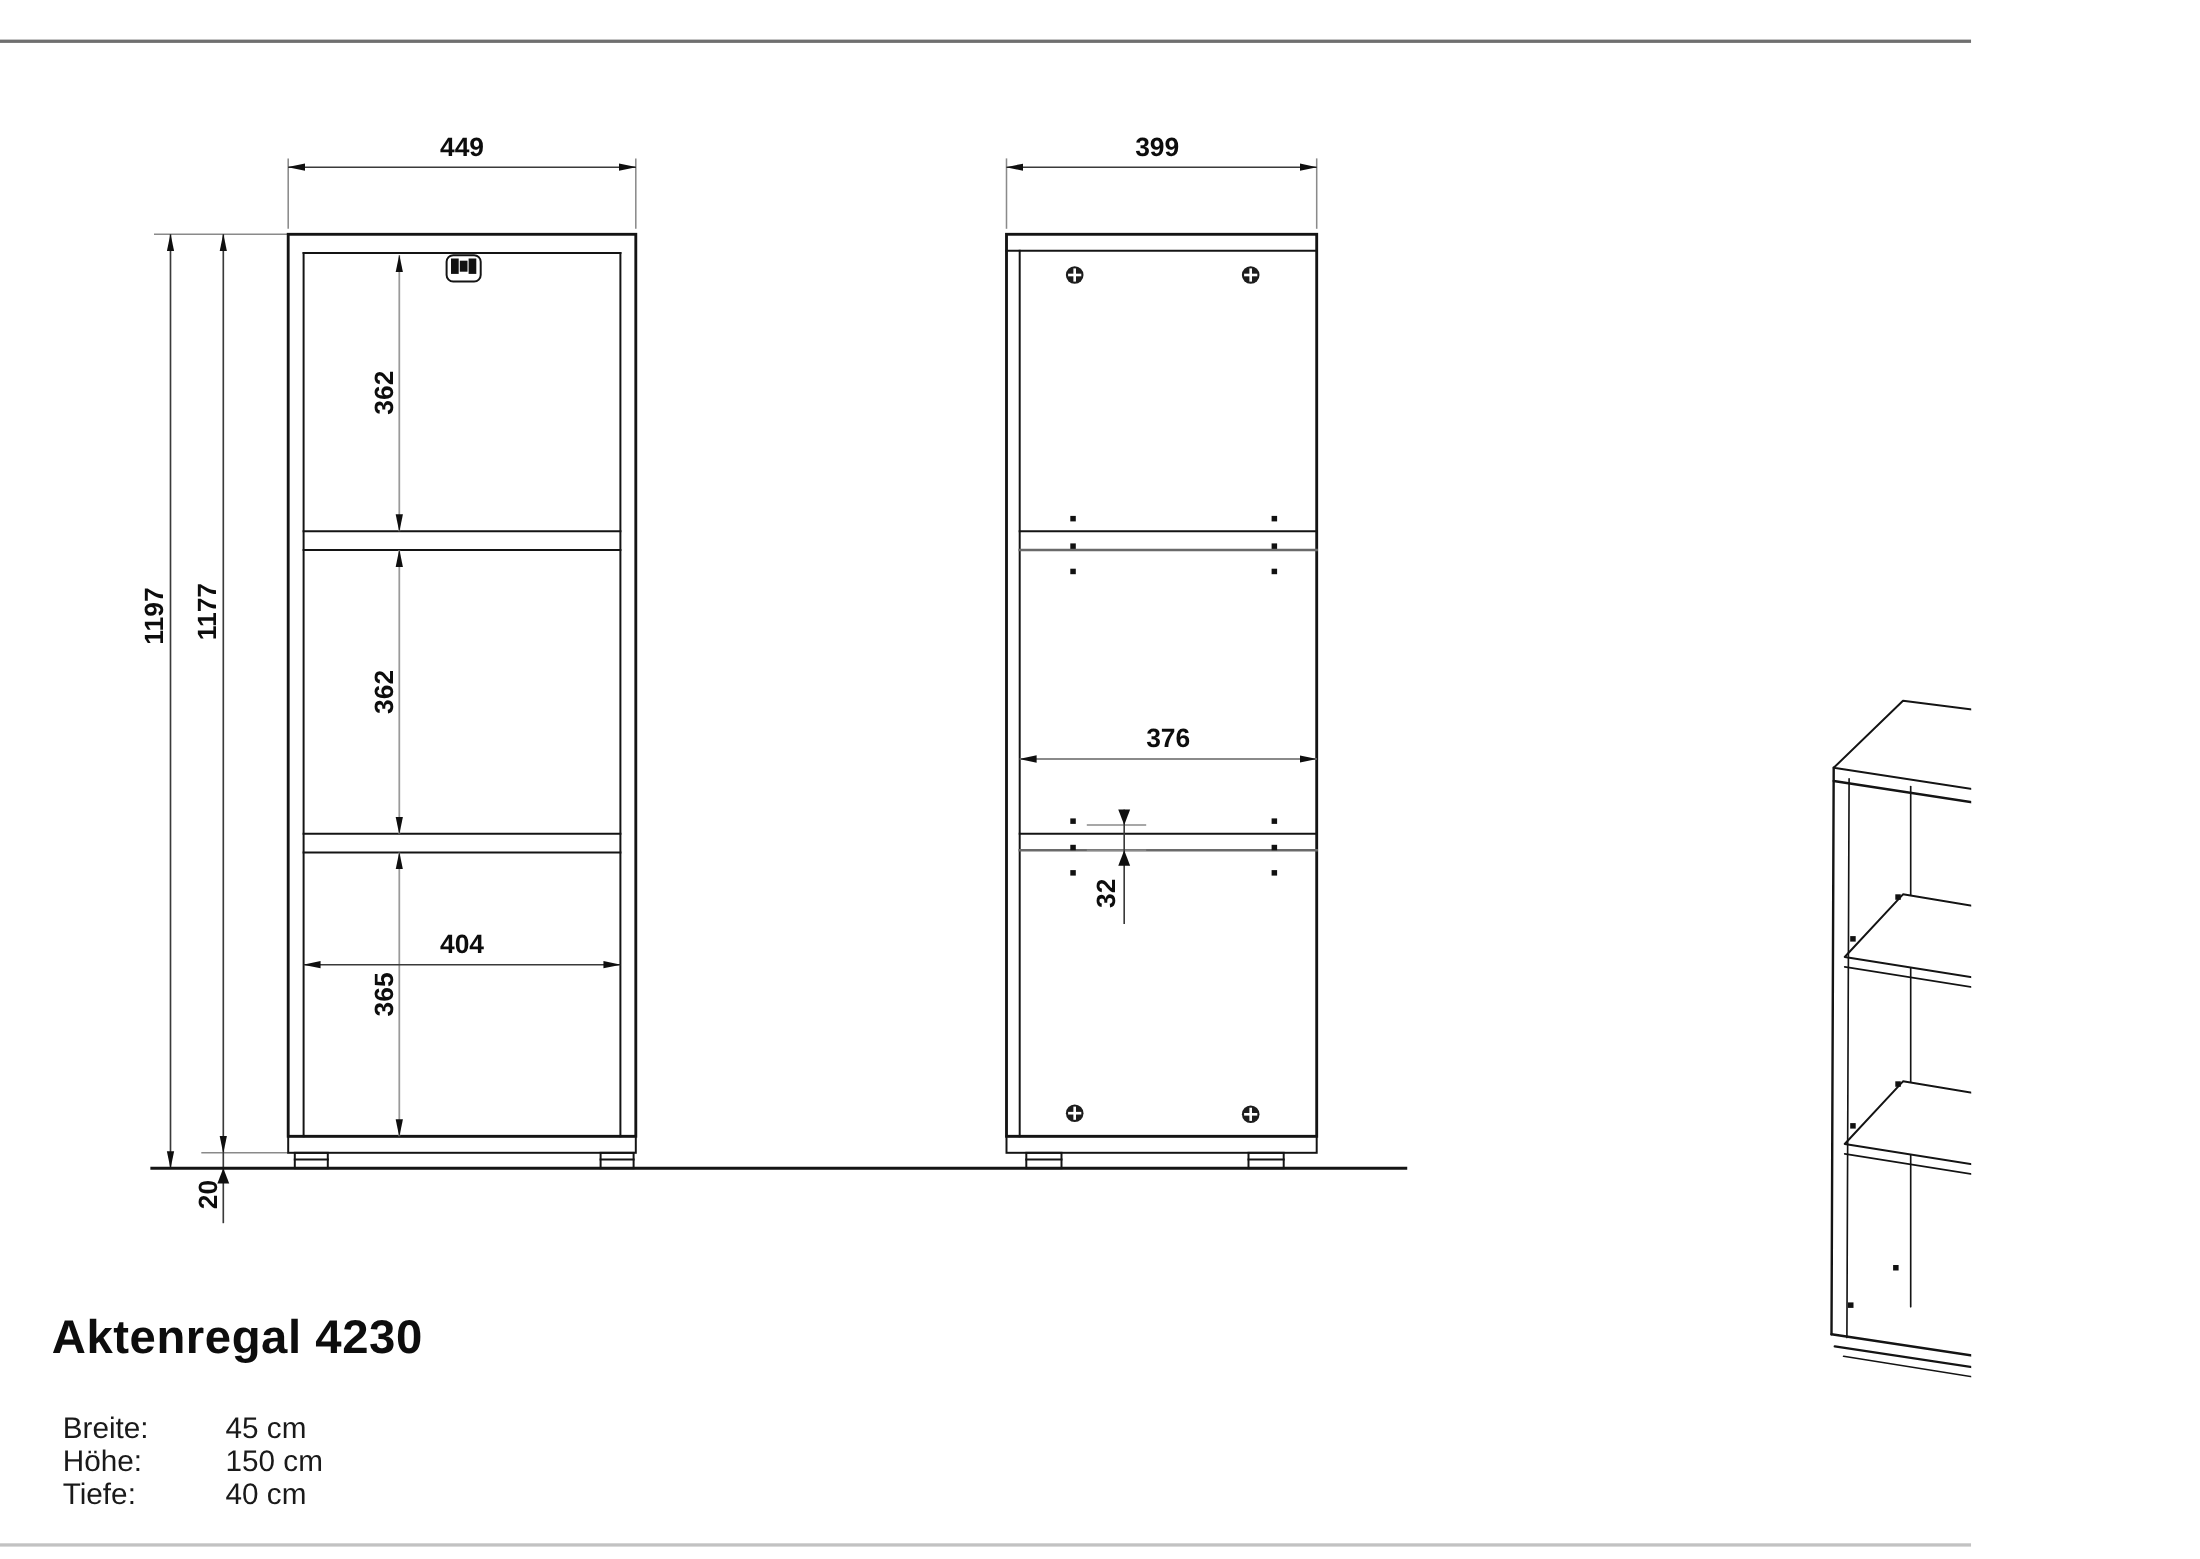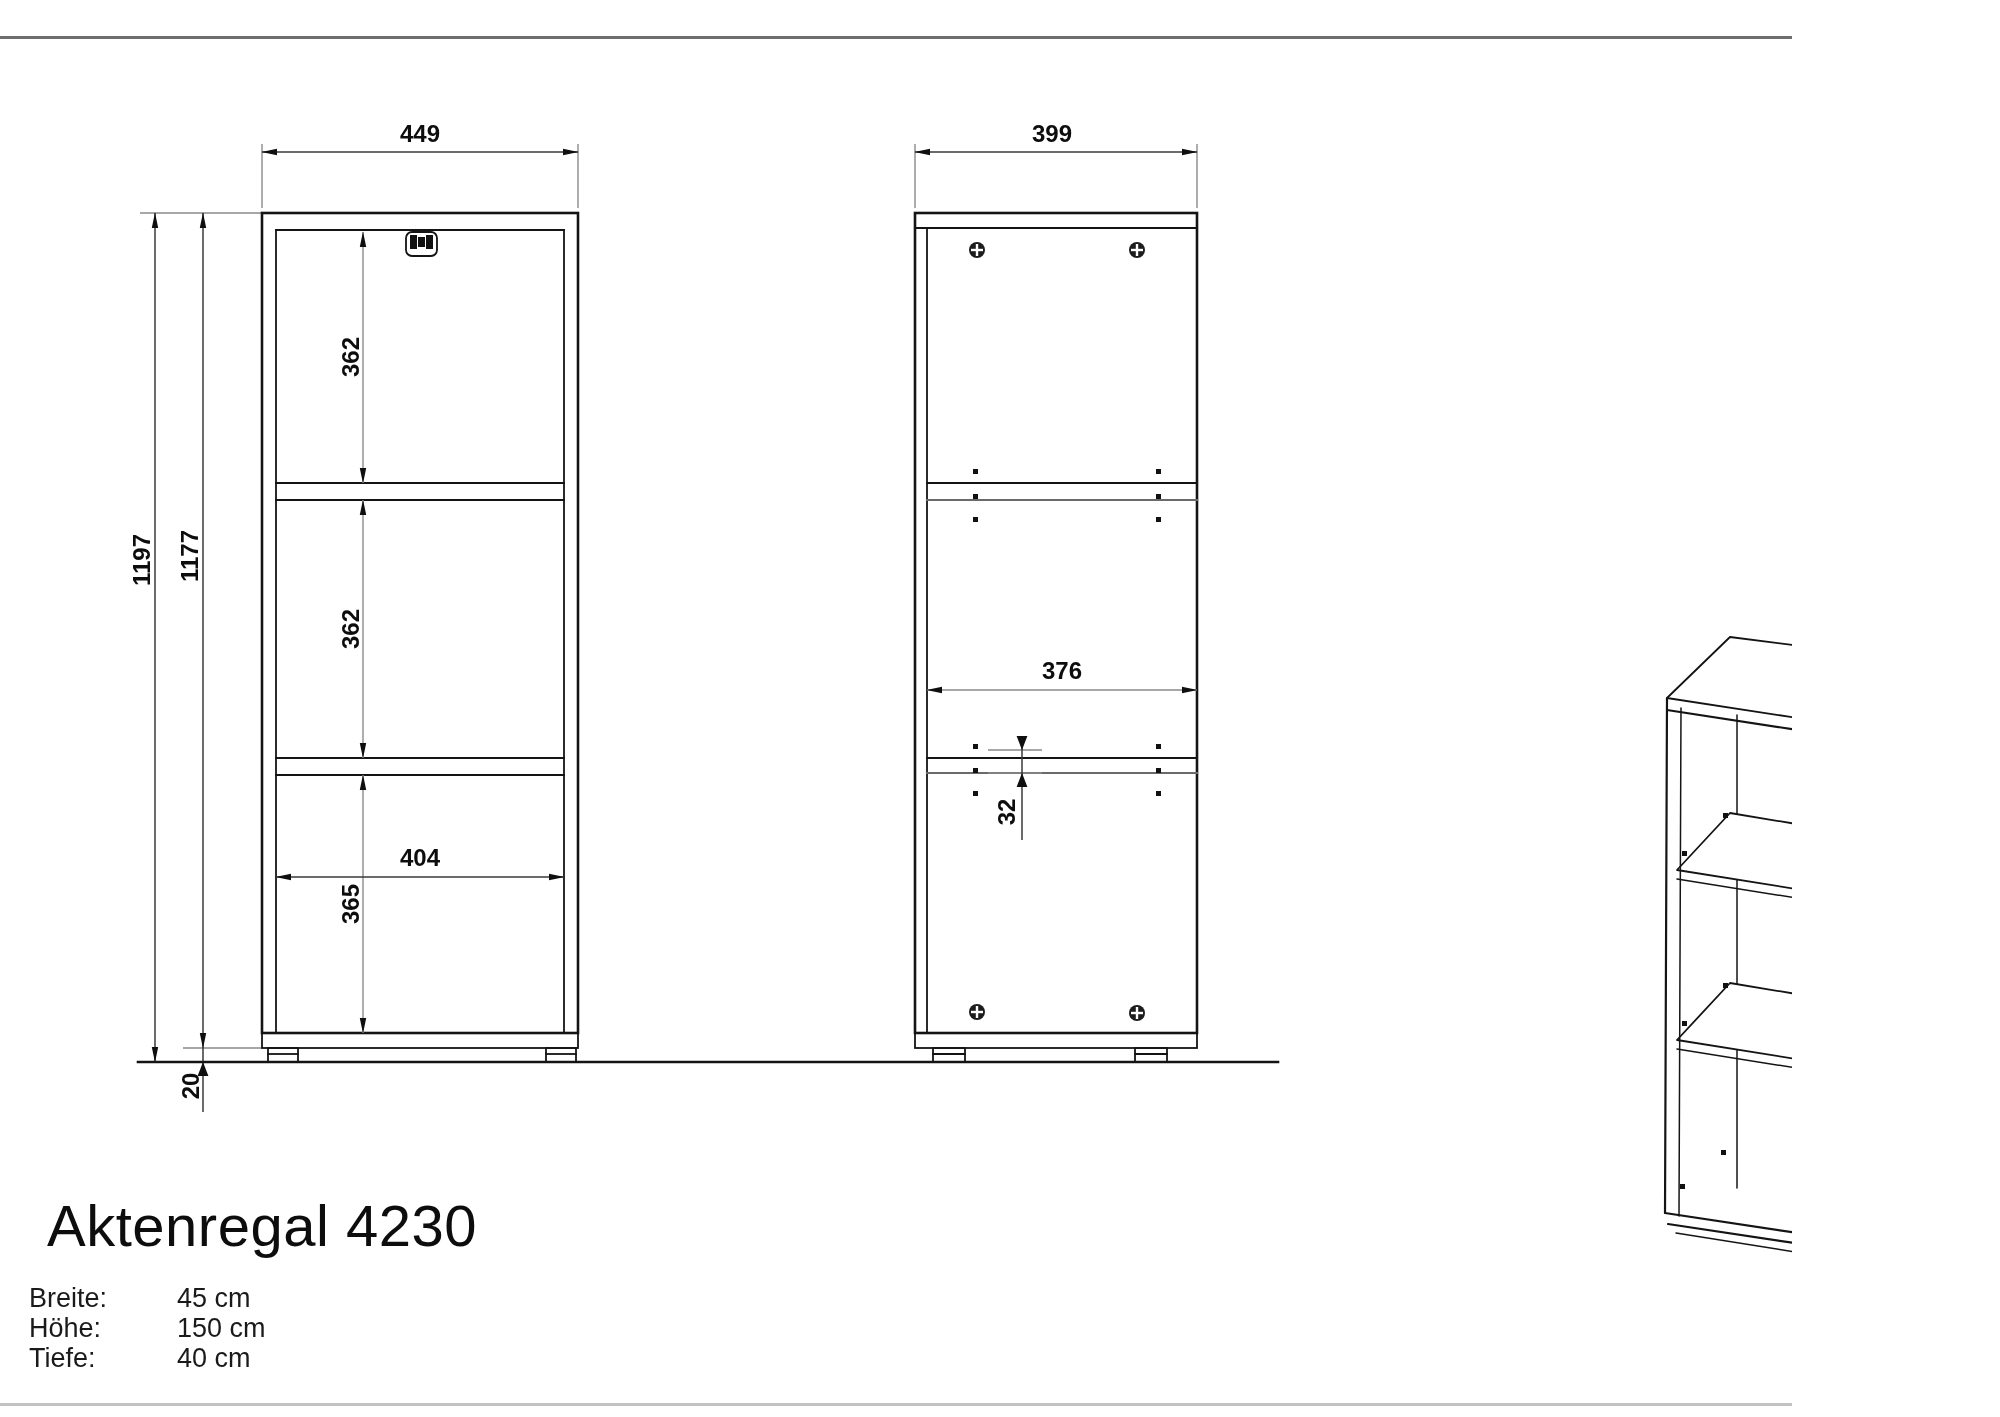--- a/index.html
+++ b/index.html
@@ -17,23 +17,23 @@
   .extl {stroke:#8a8a8a;stroke-width:1.4;fill:none;}
   .chain{stroke:#9a9a9a;stroke-width:1.6;fill:none;}
   .arr  {fill:#0f0f0f;stroke:none;}
   .pin  {fill:#111111;stroke:none;}
   .dim-label{font:700 24px "Liberation Sans",sans-serif;fill:#0d0d0d;}
   .vlab{dominant-baseline:central;}
   .iso {stroke:#141414;stroke-width:2.2;fill:none;stroke-linejoin:round;stroke-linecap:round;}
   .iso-thin{stroke:#141414;stroke-width:1.5;fill:none;stroke-linecap:round;}
   .iso-face{stroke:#141414;stroke-width:1.8;fill:#ffffff;stroke-linejoin:round;}
   
-  .title{position:absolute;left:47px;top:1192px;font-size:58px;font-weight:400;color:#0d0d0d;
+  .title{position:absolute;left:47px;top:1192px;font-size:43px;font-weight:700;color:#0d0d0d;
          letter-spacing:0.5px;}
-  .specs{position:absolute;left:29px;top:1283px;font-size:27px;color:#1a1a1a;line-height:30px;}
+  .specs{position:absolute;left:57px;top:1283px;font-size:27px;color:#1a1a1a;line-height:30px;}
   .spec-row{display:flex;}
   .spec-label{width:148px;}
   .spec-value{width:112px;text-align:left;}
 </style>
 </head>
 <body>
 
 <div class="page">
 
   <div class="rule-top"></div>

